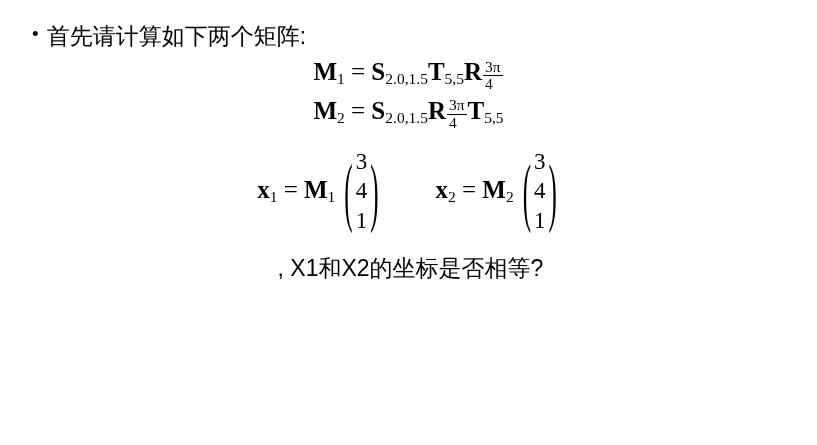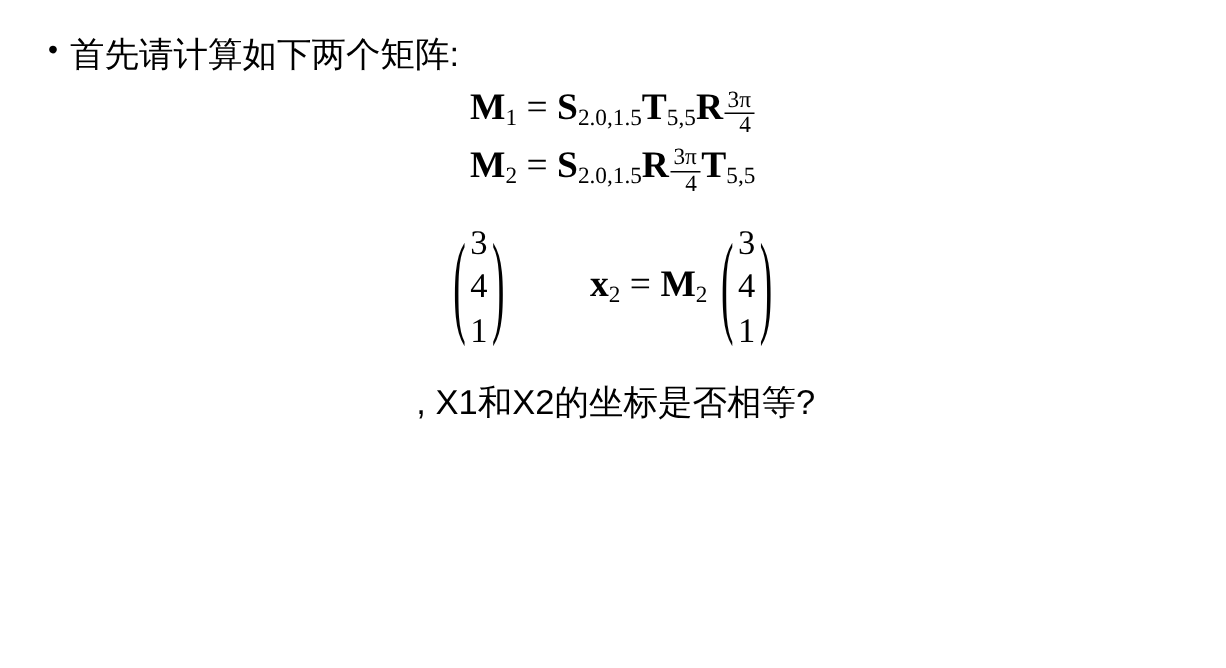--- a/index.html
+++ b/index.html
@@ -62,21 +62,21 @@
     font-weight: bold;
   }
   sub.small {
     font-size: 0.62em;
     vertical-align: -0.28em;
     font-weight: normal;
   }
   .frac {
     display: inline-block;
     vertical-align: -0.55em;
-    text-align: right;
+    text-align: left;
     font-size: 0.62em;
     line-height: 1.05;
     margin: 0 1px;
   }
   .frac .num {
     display: block;
     padding: 0 2px;
     border-bottom: 1px solid #000;
   }
   .frac .den {
@@ -147,20 +147,21 @@
       <span>=</span>
       <span class="mb">S</span><sub class="small">2.0,1.5</sub><span class="mb">R</span><span class="frac"><span class="num">3π</span><span class="den">4</span></span><span class="mb">T</span><sub class="small">5,5</sub>
     </div>
 
   </div>
 
 
   <div class="vec-pair">
 
     <div class="vec-eq">
+      <span class="lhs"><span class="mb">x</span><sub class="small">1</sub> <span>=</span> <span class="mb">M</span><sub class="small">1</sub></span>
       <span class="paren">(</span>
       <span class="col">
         <span>3</span>
         <span>4</span>
         <span>1</span>
       </span>
       <span class="paren">)</span>
     </div>
 
     <div class="vec-eq">

